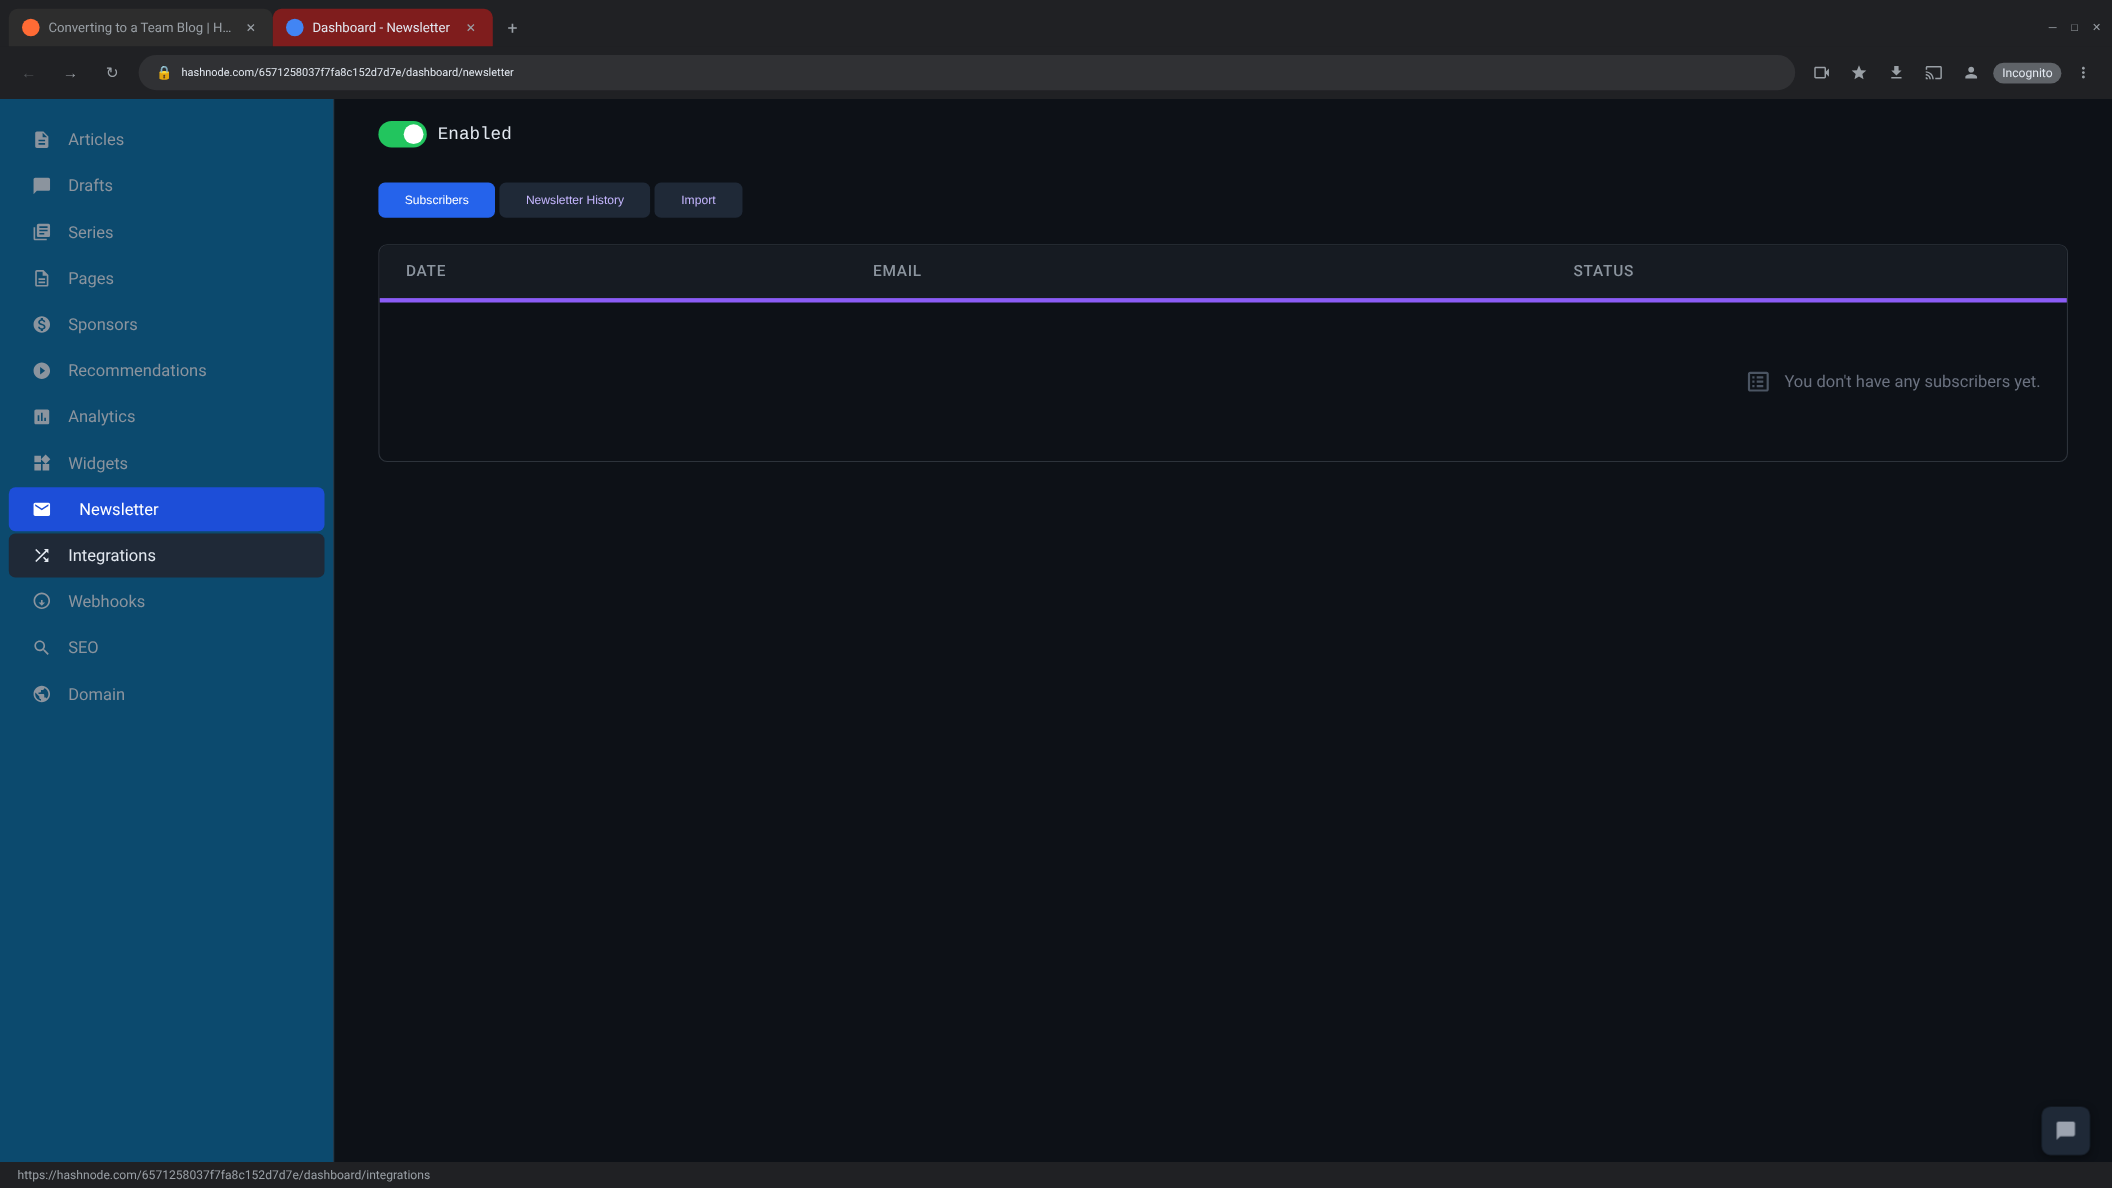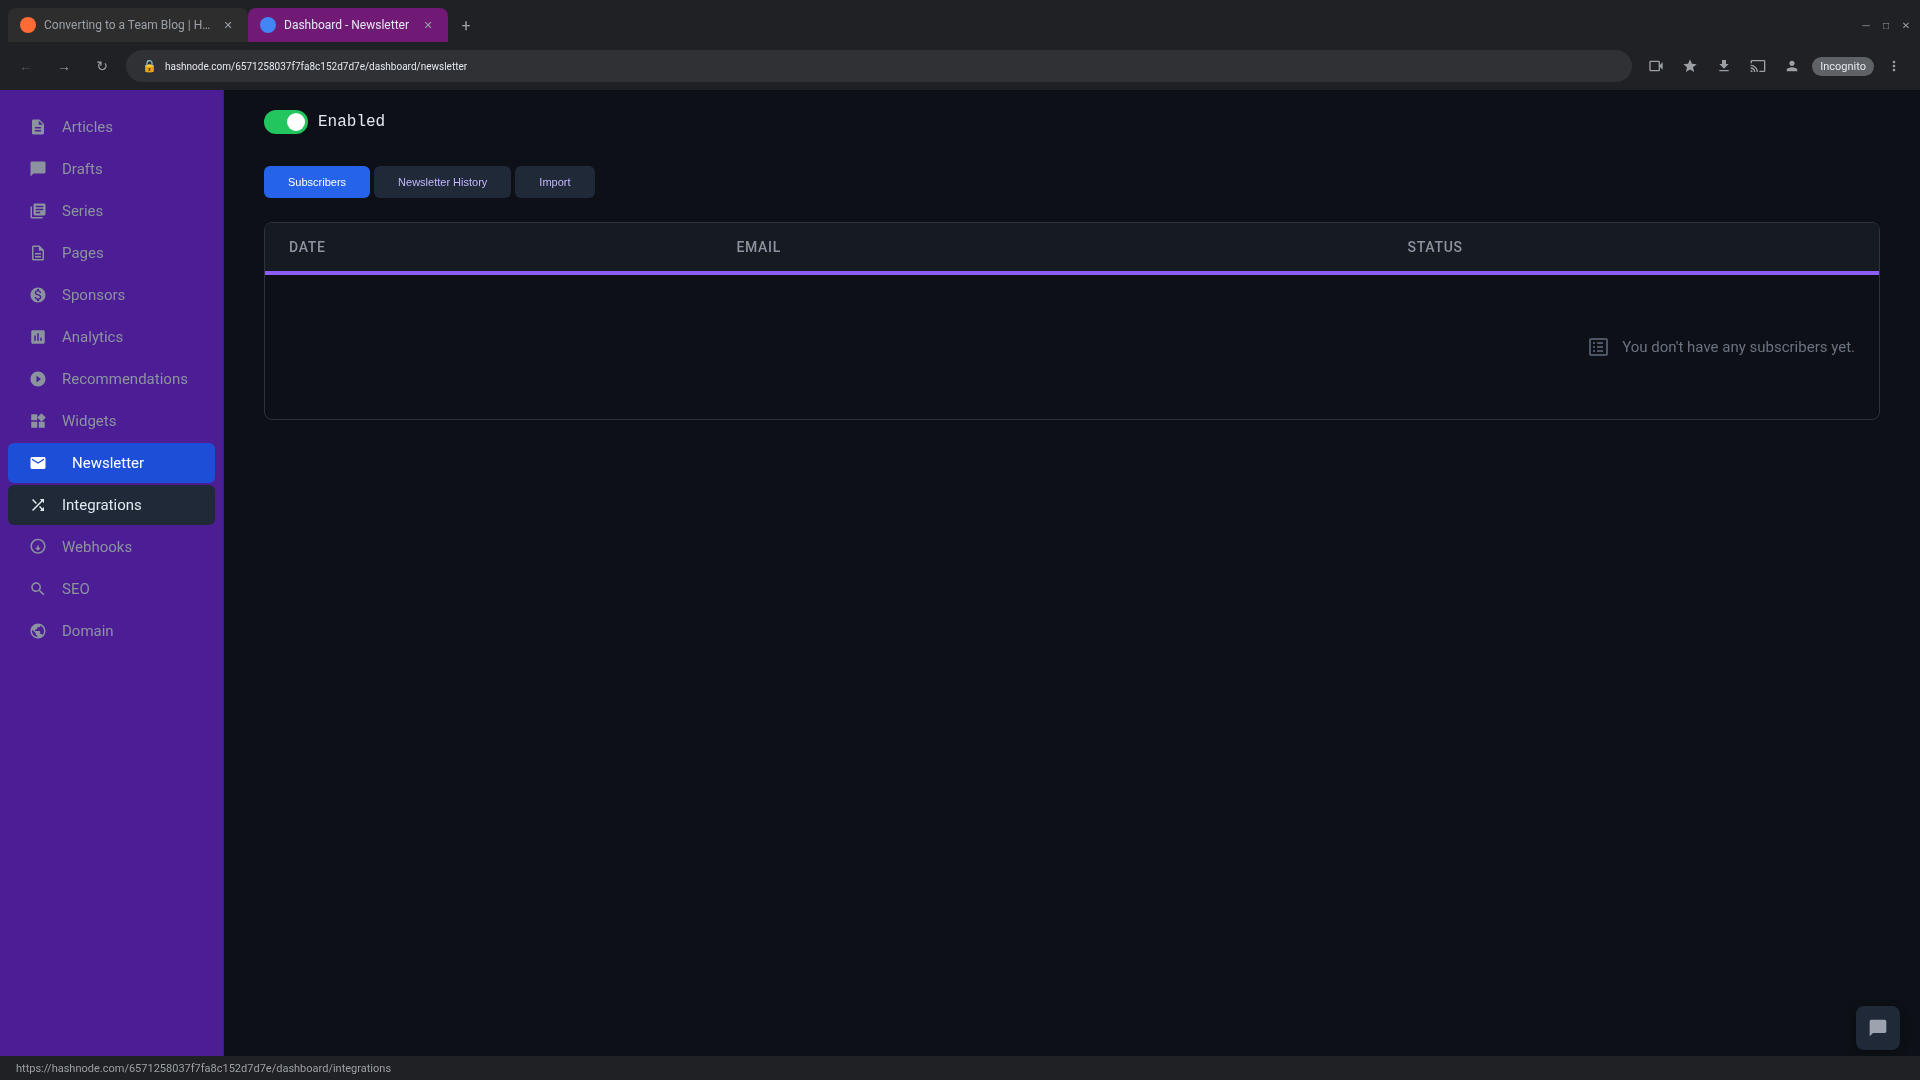--- a/index.html
+++ b/index.html
@@ -33,21 +33,21 @@
       font-size: 13px;
       color: #9aa0a6;
       background: #2d2d2d;
       min-width: 200px;
       max-width: 240px;
       gap: 8px;
       cursor: pointer;
       height: 34px;
     }
     .tab.active {
-      background: #701a75;
+      background: #7f1d1d;
       color: #e2e8f0;
     }
     .tab-favicon {
       width: 16px;
       height: 16px;
       border-radius: 50%;
       flex-shrink: 0;
     }
     .tab-favicon.orange { background: #ff6b35; }
     .tab-favicon.blue { background: #4285f4; }
@@ -158,22 +158,22 @@
     }
 
     
     .app-layout {
       display: flex;
       height: calc(1080px - 90px);
     }
 
     
     .sidebar {
-      width: 224px;
-      background: #4c1d95;
+      width: 304px;
+      background: #0c4a6e;
       border-right: 1px solid #2d333b;
       display: flex;
       flex-direction: column;
       overflow-y: auto;
       padding: 16px 0;
       flex-shrink: 0;
     }
     .sidebar-item {
       display: flex;
       align-items: center;
@@ -470,33 +470,33 @@
         <svg width="18" height="18" viewBox="0 0 24 24">
             <path d="M12 2C6.48 2 2 6.48 2 12s4.48 10 10 10 10-4.48 10-10S17.52 2 12 2zm1.41 16.09V20h-2.67v-1.93c-1.71-.36-3.16-1.46-3.27-3.4h1.96c.1 1.05.82 1.87 2.65 1.87 1.96 0 2.4-.98 2.4-1.59 0-.83-.44-1.61-2.67-2.14-2.48-.6-4.18-1.62-4.18-3.67 0-1.72 1.39-2.84 3.11-3.21V4h2.67v1.95c1.86.45 2.79 1.86 2.85 3.39H14.3c-.05-1.11-.64-1.87-2.22-1.87-1.5 0-2.4.68-2.4 1.64 0 .84.65 1.39 2.67 1.91s4.18 1.39 4.18 3.91c-.01 1.83-1.38 2.83-3.12 3.16z"></path>
           </svg>
       </div>
       <span class="sidebar-label">Sponsors</span>
     </div>
 
     <div class="sidebar-item">
       <div class="sidebar-icon">
         <svg width="18" height="18" viewBox="0 0 24 24">
+            <path d="M12 2C6.48 2 2 6.48 2 12s4.48 10 10 10 10-4.48 10-10S17.52 2 12 2zm-2 14.5v-9l6 4.5-6 4.5z"></path>
+          </svg>
+      </div>
+      <span class="sidebar-label">Recommendations</span>
+    </div>
+
+    <div class="sidebar-item">
+      <div class="sidebar-icon">
+        <svg width="18" height="18" viewBox="0 0 24 24">
             <path d="M19 3H5c-1.1 0-2 .9-2 2v14c0 1.1.9 2 2 2h14c1.1 0 2-.9 2-2V5c0-1.1-.9-2-2-2zM9 17H7v-7h2v7zm4 0h-2V7h2v10zm4 0h-2v-4h2v4z"></path>
           </svg>
       </div>
       <span class="sidebar-label">Analytics</span>
-    </div>
-
-    <div class="sidebar-item">
-      <div class="sidebar-icon">
-        <svg width="18" height="18" viewBox="0 0 24 24">
-            <path d="M12 2C6.48 2 2 6.48 2 12s4.48 10 10 10 10-4.48 10-10S17.52 2 12 2zm-2 14.5v-9l6 4.5-6 4.5z"></path>
-          </svg>
-      </div>
-      <span class="sidebar-label">Recommendations</span>
     </div>
 
     <div class="sidebar-item">
       <div class="sidebar-icon">
         <svg width="18" height="18" viewBox="0 0 24 24">
             <path d="M13 13v8h8v-8h-8zM3 21h8v-8H3v8zM3 3v8h8V3H3zm13.66-1.31L11 7.34 16.66 13l5.66-5.66-5.66-5.65z"></path>
           </svg>
       </div>
       <span class="sidebar-label">Widgets</span>
     </div>

